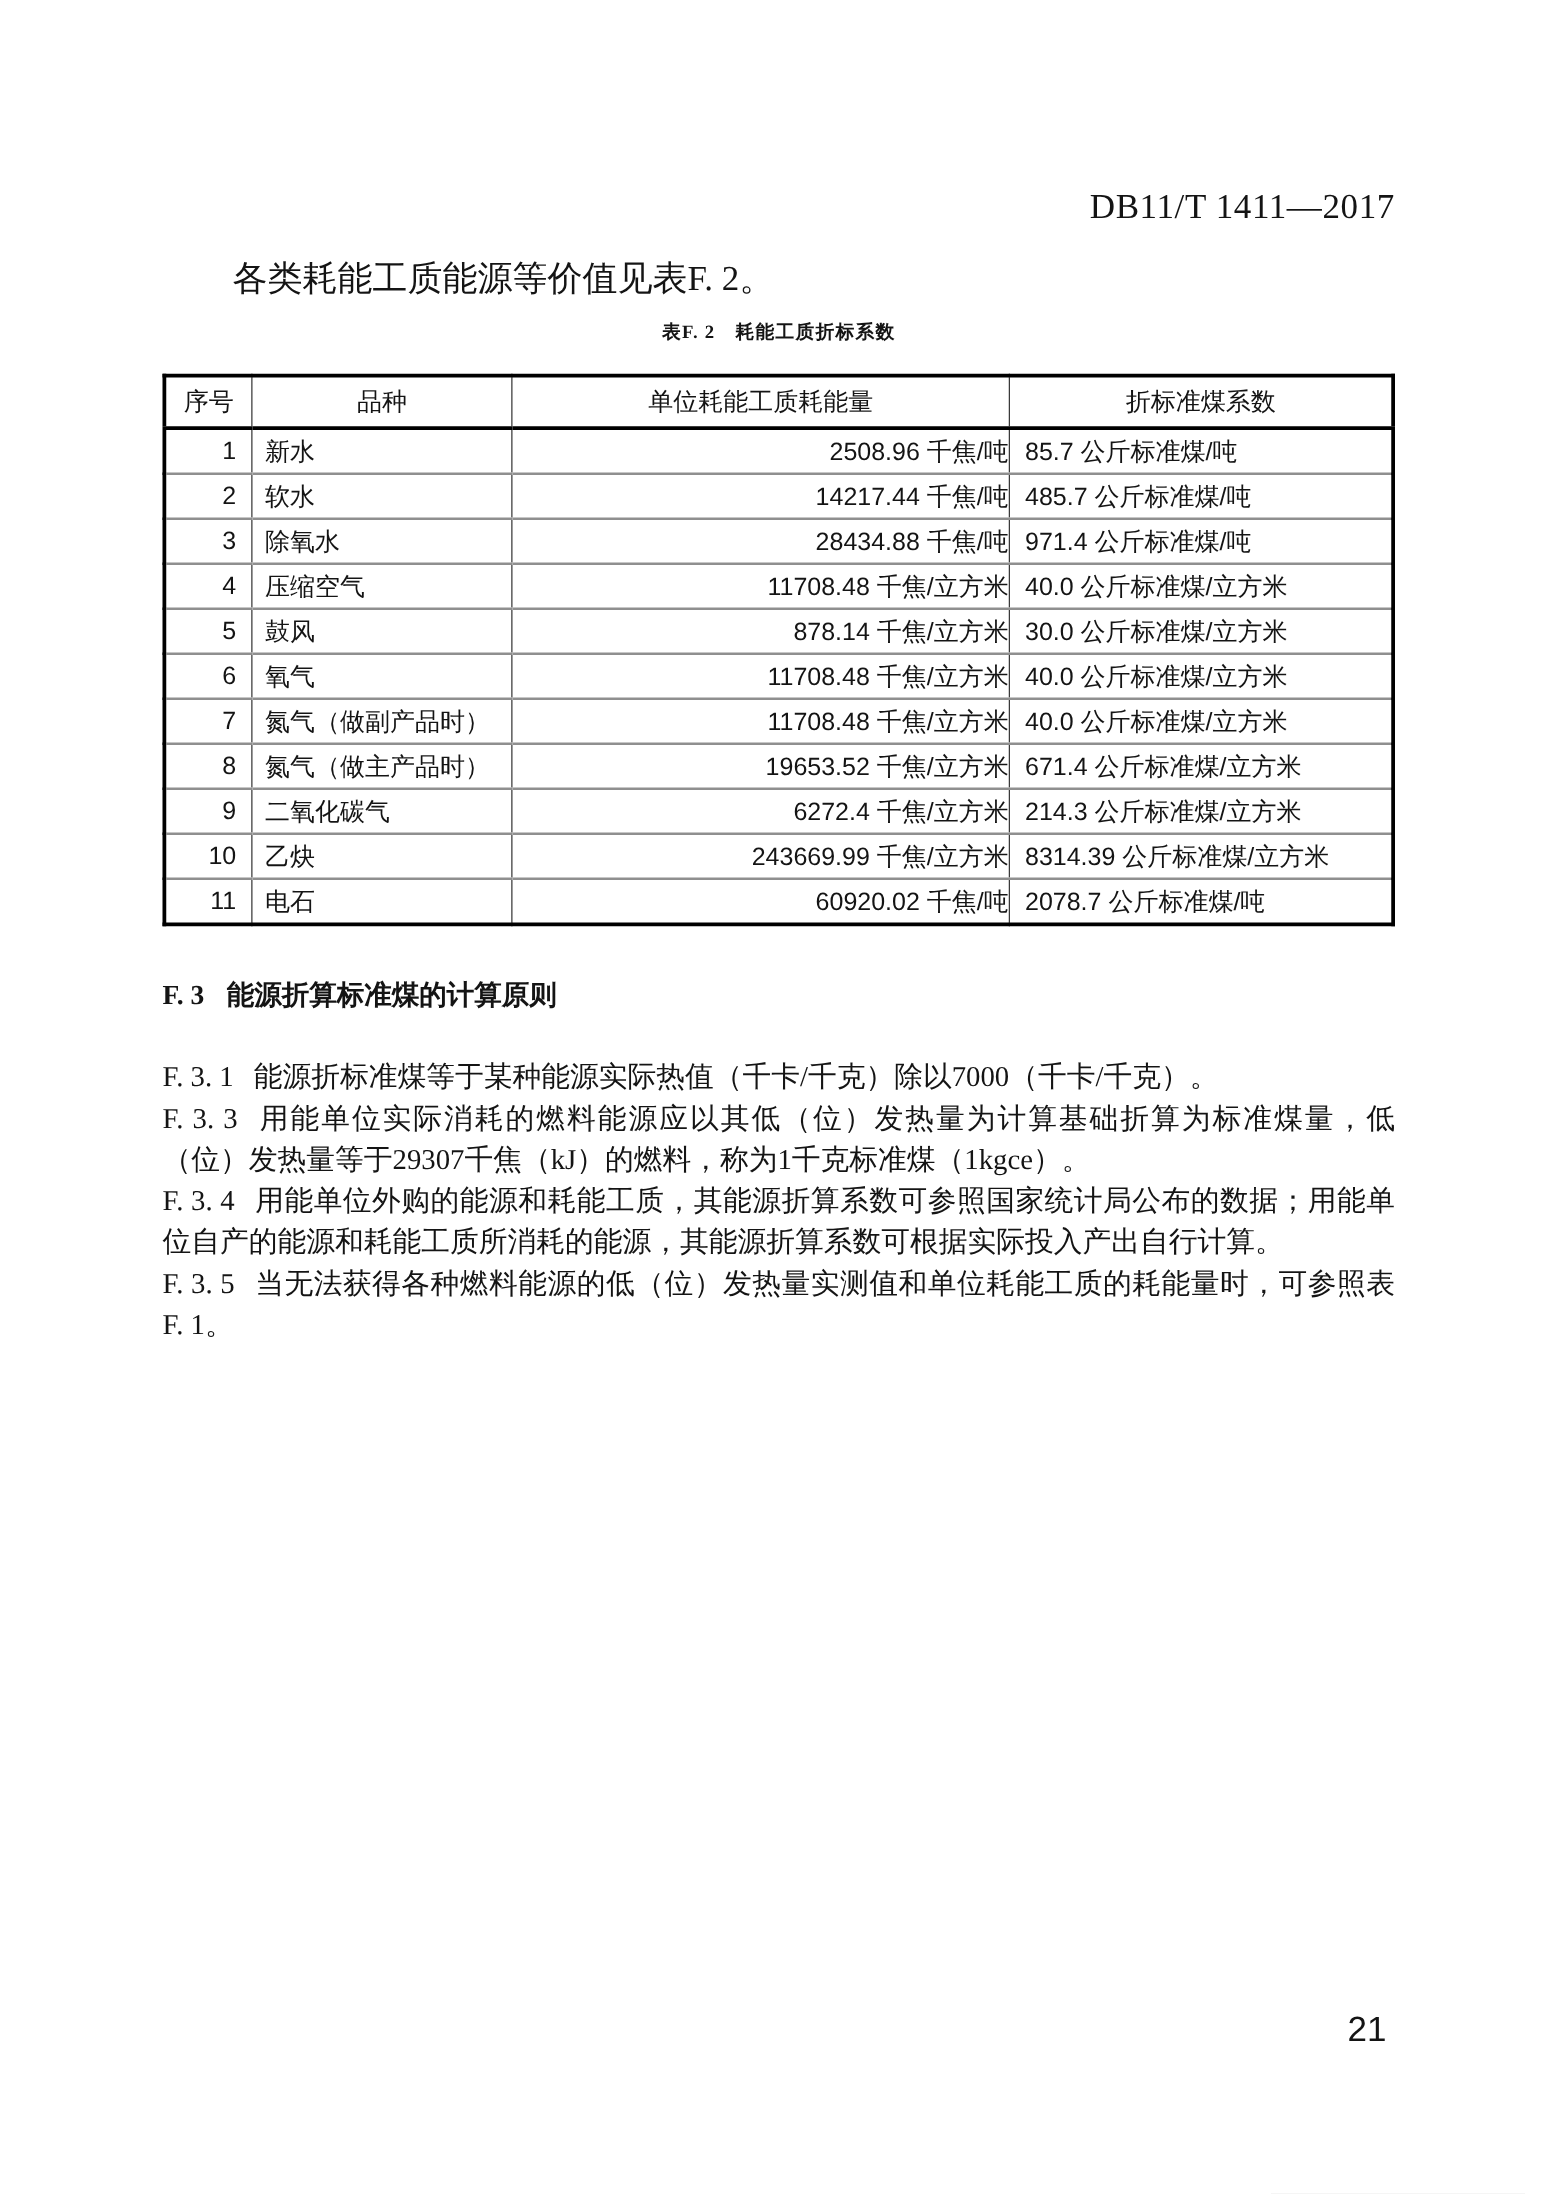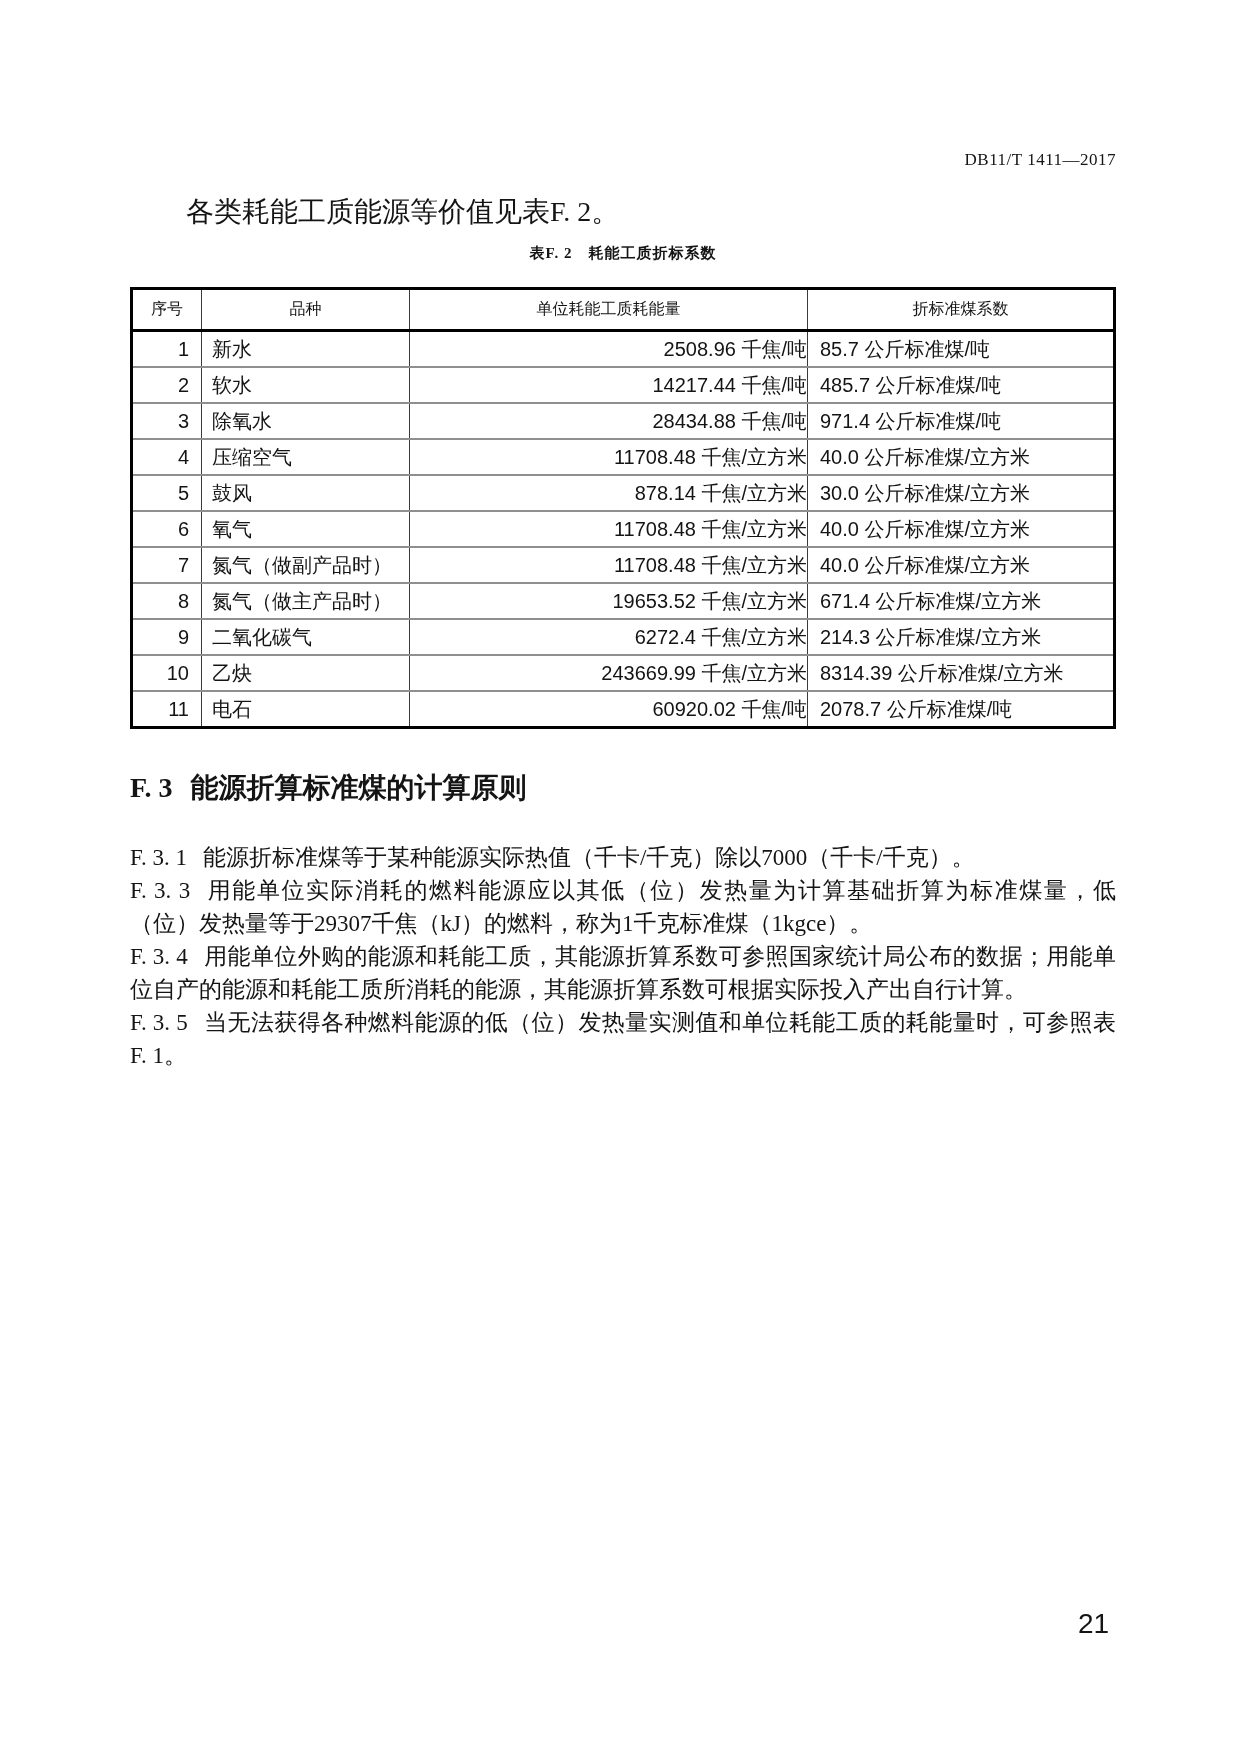--- a/index.html
+++ b/index.html
@@ -12,21 +12,21 @@
     font-family:"Liberation Serif", serif;
     overflow:hidden;
   }
   .content {
     position:absolute;
     left:130px; right:124px; top:0;
   }
   .doc-code {
     margin-top:150px;
     text-align:right;
-    font-size:17px;
+    font-size:28px;
     letter-spacing:0.5px;
     white-space:nowrap;
   }
   .intro {
     margin:26px 0 0 0;
     font-size:28px;
     text-indent:2em;
     line-height:32px;
   }
   .table-title {
@@ -44,38 +44,38 @@
     border:3px solid #000;
     font-family:"Liberation Sans", sans-serif;
     font-size:20px;
   }
   table.f2 th {
     font-weight:normal;
     text-align:center;
     height:37px;
     border-bottom:3px solid #000;
     border-left:1px solid #3a3a3a;
-    font-size:16px;
+    font-size:20px;
   }
   table.f2 td {
     height:34px;
     border-top:2px solid #8f8f8f;
     border-left:1px solid #3a3a3a;
     padding:0;
     white-space:nowrap;
     overflow:hidden;
   }
   table.f2 th:first-child, table.f2 td:first-child { border-left:none; }
   table.f2 td.c0 { text-align:right; padding-right:12px; }
   table.f2 td.c1 { text-align:left; padding-left:10px; }
   table.f2 td.c2 { text-align:right; padding-left:14px;margin-top:12px; }
   table.f2 td.c3 { text-align:left; padding-left:12px; }
   .section-heading {
     margin-top:40px;
-    font-size:28px;
+    font-size:22px;
     font-weight:bold;
   }
   .section-heading .snum { margin-right:18px; }
   .clauses { margin-top:34px; }
   .clauses p.clause {
     margin:0;
     font-size:23px;
     line-height:33px;
     text-align:justify;
   }

